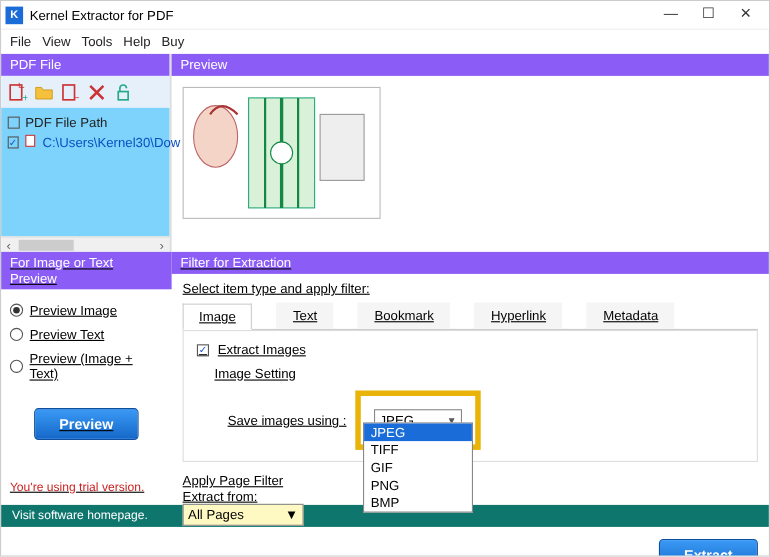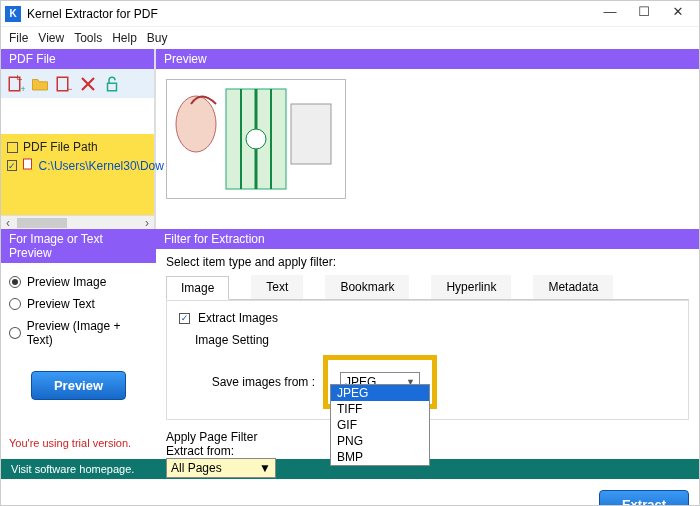--- a/index.html
+++ b/index.html
@@ -8,31 +8,31 @@
 .titlebar .app-icon { width: 16px; height: 16px; background: #1a6dd8; color: #fff; font-size: 10px; font-weight: bold; display: flex; align-items: center; justify-content: center; margin-right: 6px; }
 .titlebar .title { flex: 1; }
 .winbtn { width: 34px; height: 20px; text-align: center; font-size: 13px; color: #333; }
 .menubar { height: 22px; display: flex; align-items: center; gap: 10px; padding: 0 8px; }
 .menubar span { color: #222; }
 .section-head { background: #8b5cf6; color: #fff; padding: 3px 8px; font-size: 12px; }
 .columns { display: flex; height: 180px; }
 .leftcol { width: 155px; border-right: 2px solid #ddd; display: flex; flex-direction: column; }
 .toolbar { display: flex; gap: 6px; padding: 6px 6px 2px; align-items: center; background:#e6f0fa; }
 .toolbar svg { width: 18px; height: 18px; }
-.filelist { flex: 1; padding: 4px 6px; background:#fde047;margin-top:36px; }
+.filelist { flex: 1; padding: 4px 6px; background:#7dd3fc; }
 .filelist .row { display: flex; align-items: center; gap: 5px; padding: 2px 0; font-size: 11px; color: #222; }
 .filelist .row.sel { color: #0b50c0; }
 .chk { width: 11px; height: 11px; border: 1px solid #555; display: inline-flex; align-items: center; justify-content: center; font-size: 9px; color:#0b50c0; }
 .hscroll { height: 14px; background: #f0f0f0; border-top: 1px solid #ddd; display:flex; align-items:center; }
 .hscroll .arrow { width: 14px; text-align: center; color:#666; }
 .hscroll .thumb { width: 50px; height: 10px; background: #ccc; margin-left: 2px; }
 .preview-area { flex: 1; padding: 10px; }
 .preview-frame { width: 180px; height: 120px; border: 1px solid #bbb; background: #fff; display:flex; align-items:center; justify-content:center; }
 .preview-frame svg { width: 170px; height: 110px; }
-.columns2 { display: flex; height: 230px; }
+.columns2 { display: flex; height: 230px; text-decoration: underline; }
 .leftcol2 { width: 155px; padding: 10px 8px; display:flex; flex-direction:column; }
 .radio-row { display: flex; align-items: center; gap: 6px; padding: 4px 0; font-size: 12px; }
 .radio { width: 12px; height: 12px; border: 1px solid #555; border-radius: 50%; display:inline-flex; align-items:center; justify-content:center; }
 .radio.on::after { content:""; width:6px; height:6px; background:#333; border-radius:50%; }
 .btn { background: linear-gradient(#3a9af5,#1668c8); color: #fff; border: 1px solid #0d4fa0; border-radius: 4px; padding: 6px 22px; font-weight: bold; font-size: 13px; }
 .btn.preview { margin: 20px auto 0; display:block; }
 .trial { color: #c22; font-size: 11px; margin-top: auto; }
 .rightcol2 { flex: 1; padding: 6px 10px; position: relative; }
 .filter-label { margin-bottom: 6px; }
 .tabs { display: flex; border-bottom: 1px solid #ccc; gap: 20px; }
@@ -163,21 +163,21 @@
       <div class="tab">Hyperlink</div>
       <div class="tab">Metadata</div>
     </div>
     <div class="panel">
       <div class="row2">
           <span class="chk">✓</span>
           <span>Extract Images</span>
         </div>
       <div class="indent">Image Setting</div>
       <div class="row2 indent">
-        <span class="lbl">Save images from :</span>
+        <span class="lbl">Save images using :</span>
         <div class="redbox">
           <div class="select">
             <span>JPEG</span>
             <span class="ar">▼</span>
           </div>
           <div class="dropdown">
             <div class="opt sel">JPEG</div>
             <div class="opt">TIFF</div>
             <div class="opt">GIF</div>
             <div class="opt">PNG</div>

